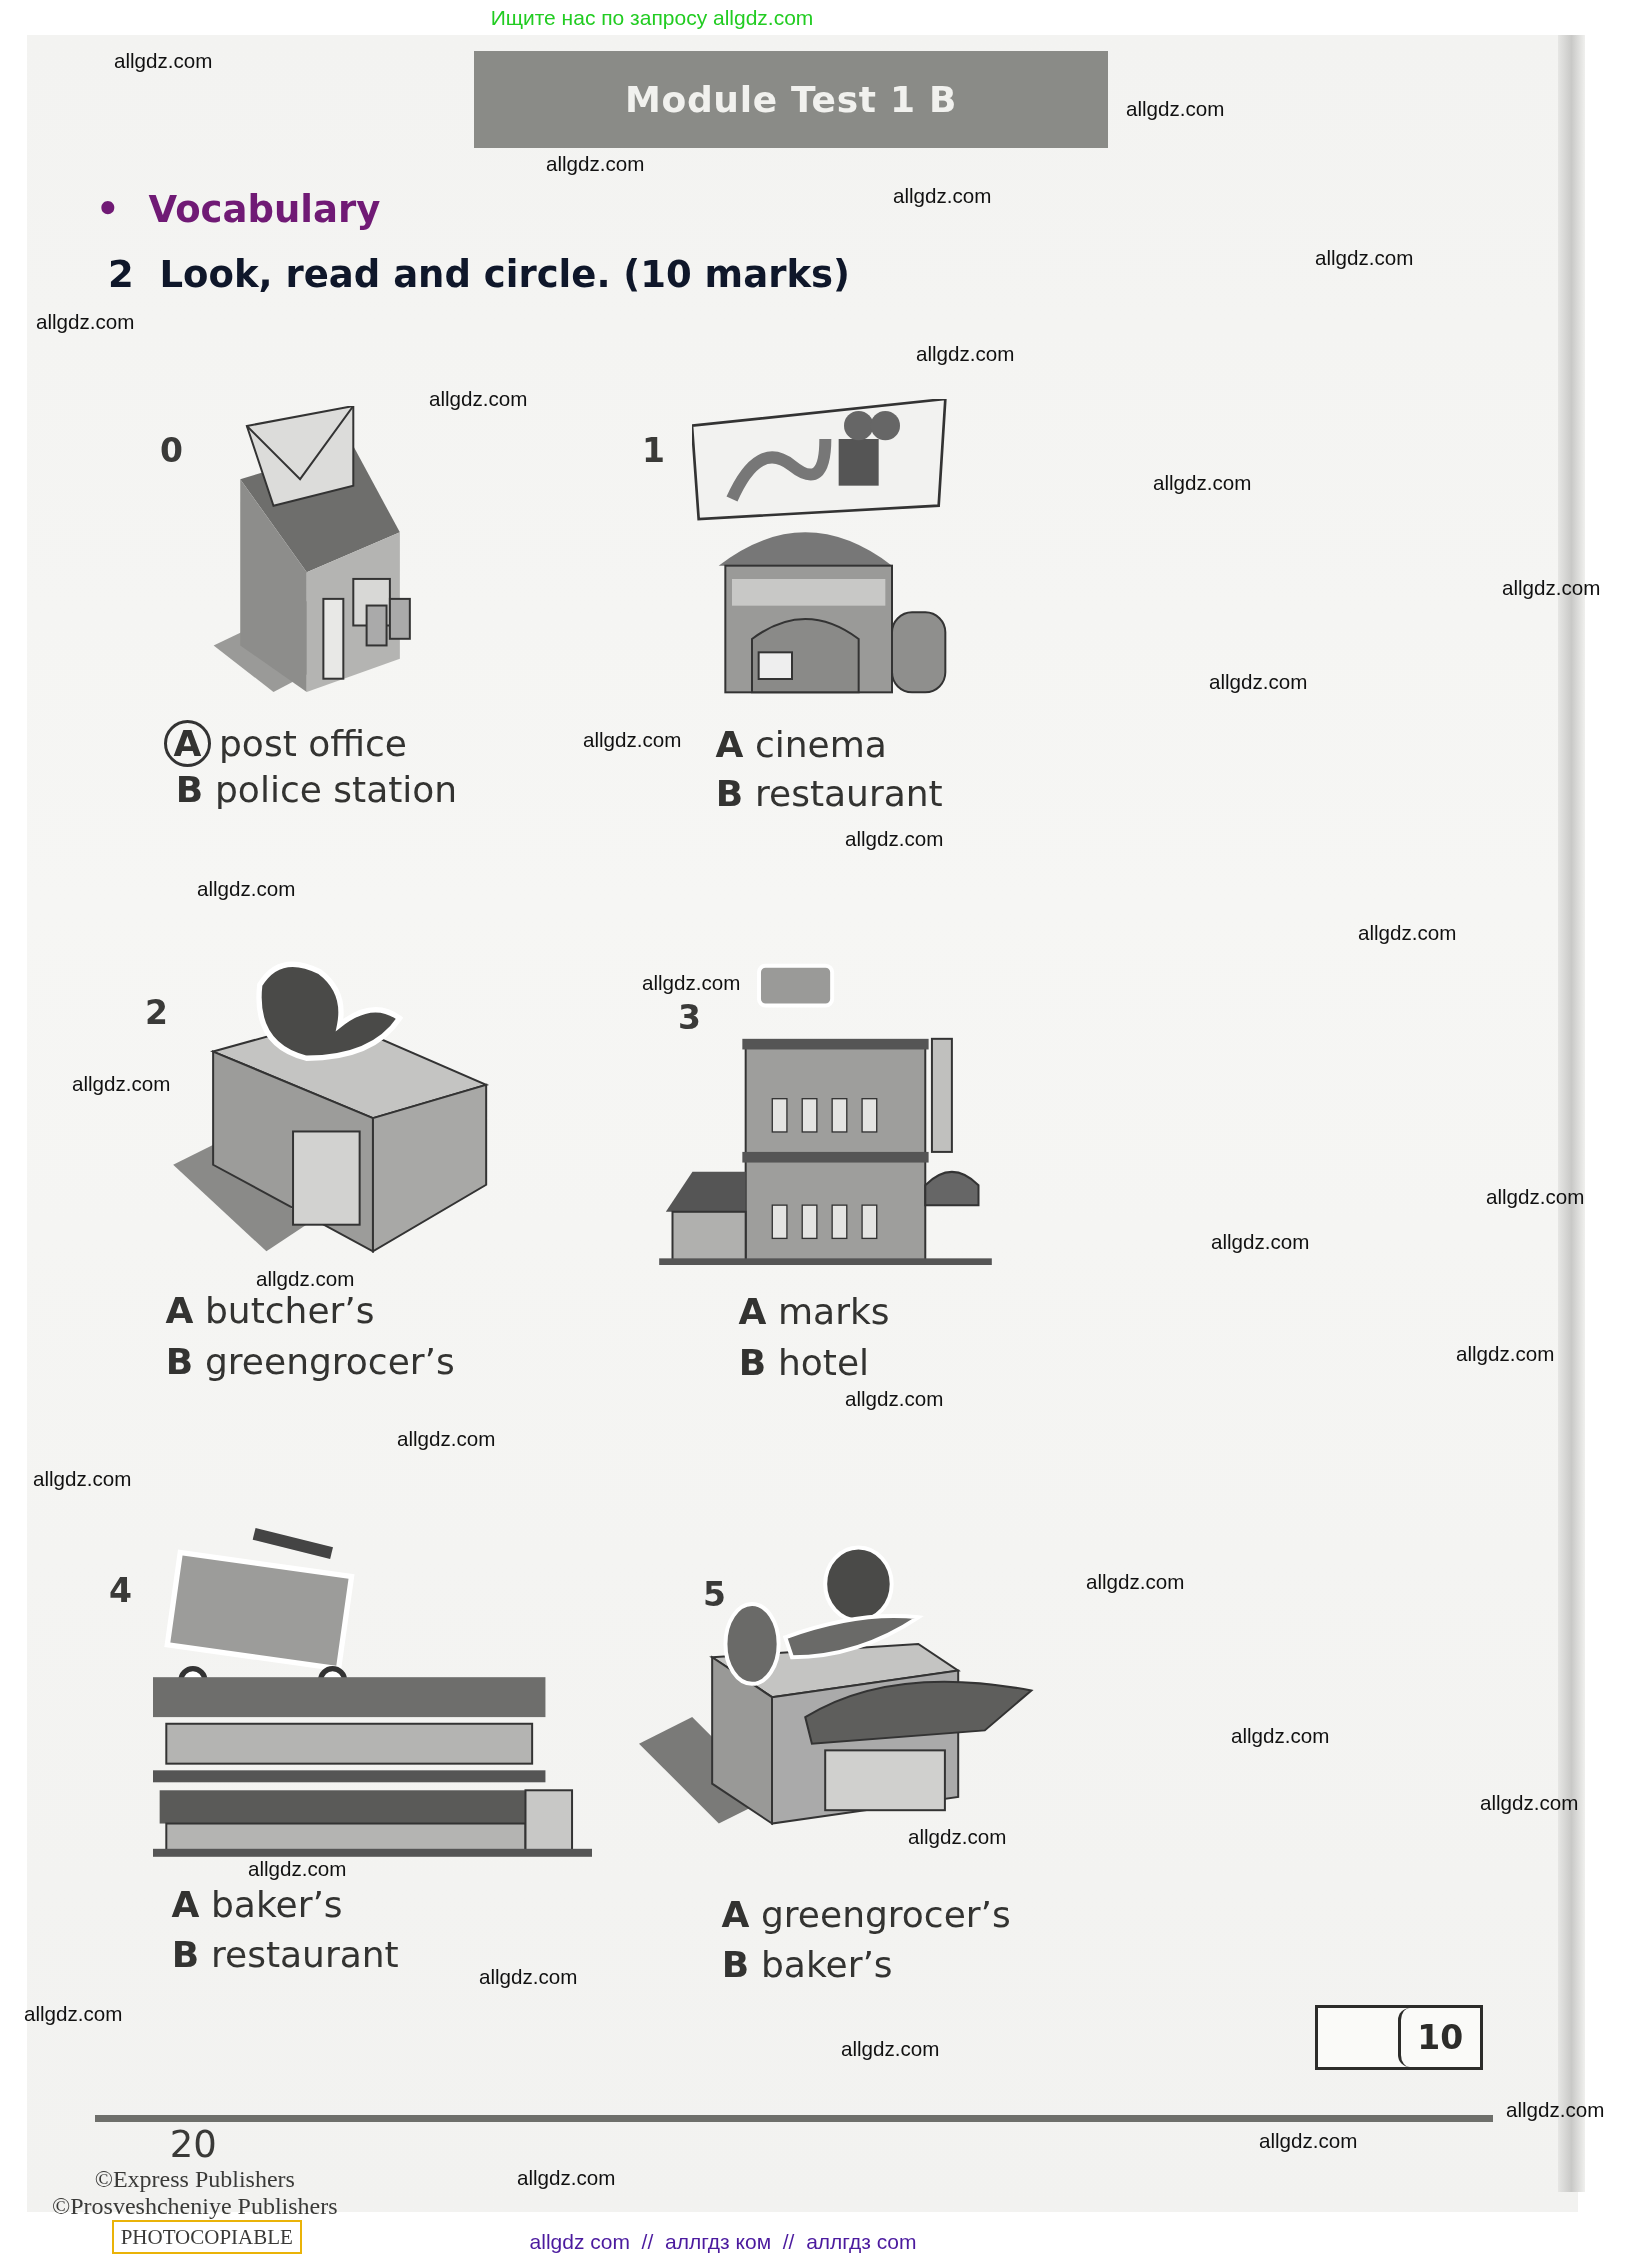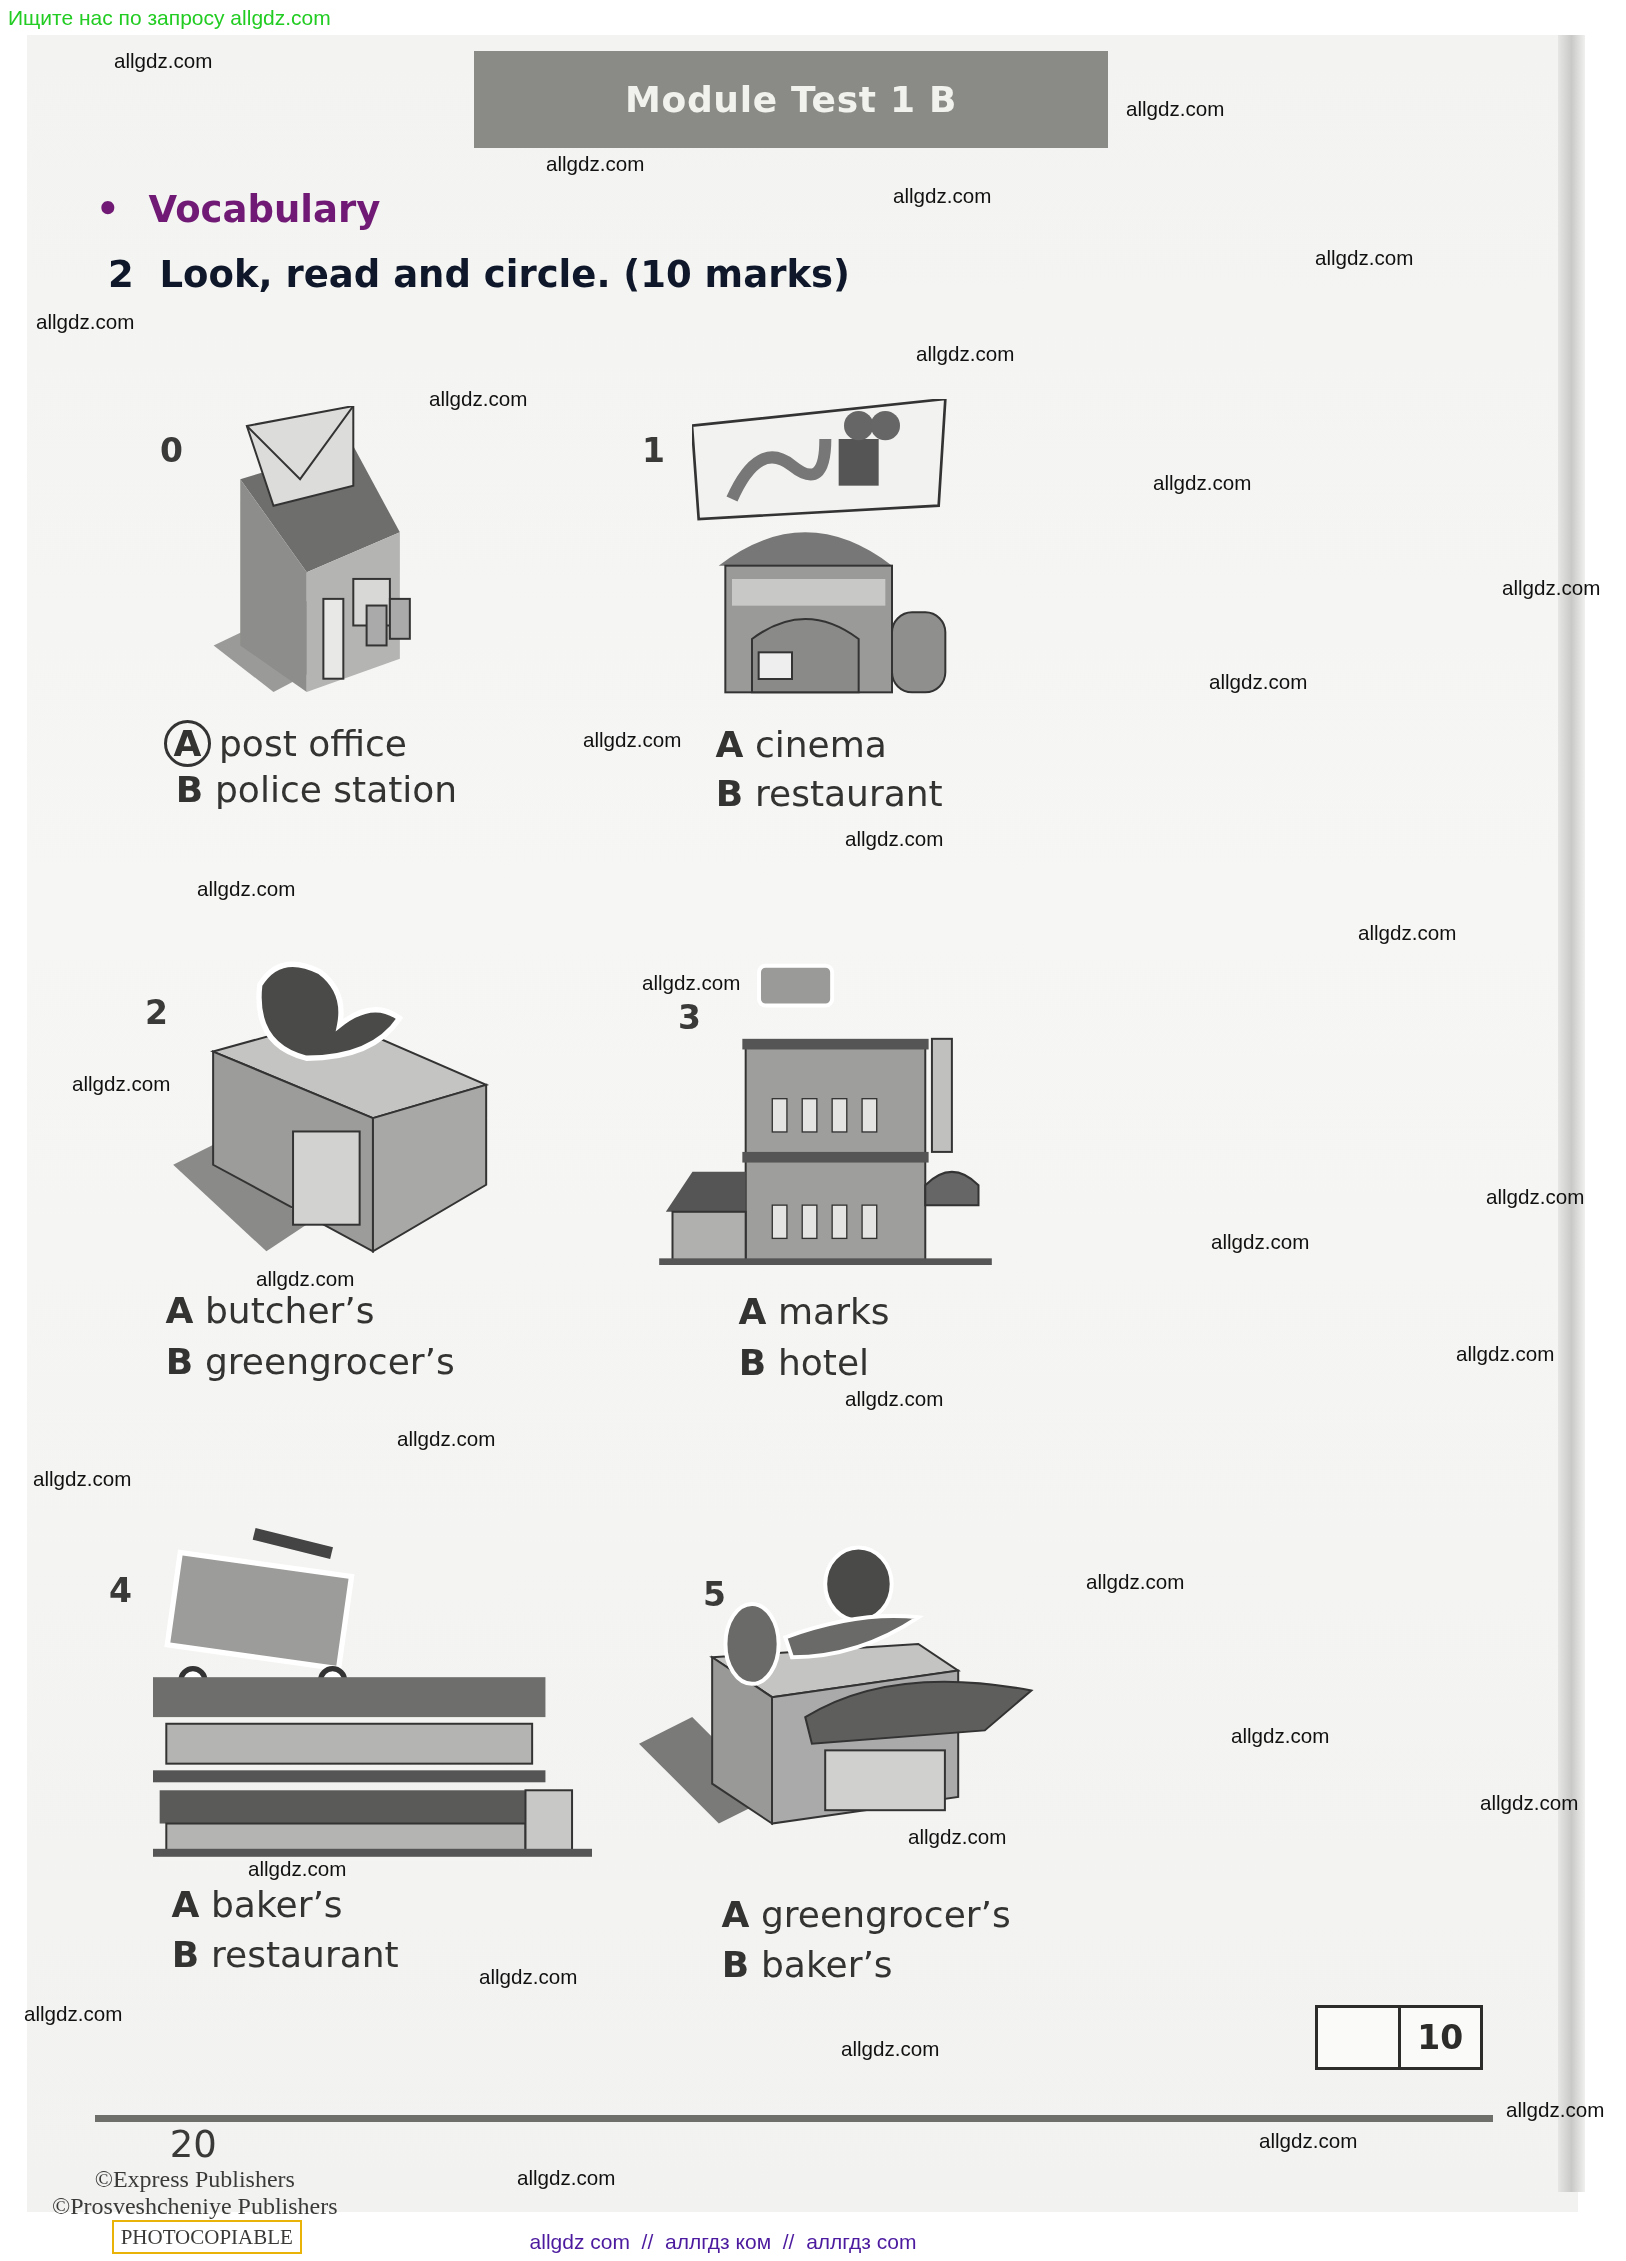--- a/index.html
+++ b/index.html
@@ -1,33 +1,33 @@
 <!DOCTYPE html>
 <html style="font-size:10.7px"><head>
 <meta charset="utf-8">
 <style>
   html,body{margin:0;padding:0;}
   body{width:1627px;height:2261px;position:relative;background:#ffffff;overflow:hidden;font-family:"DejaVu Sans",sans-serif;}
   .abs{position:absolute;}
-  .top-banner{left:0;top:0;width:1304px;height:35px;color:#22cc22;font-family:"Liberation Sans",sans-serif;font-size:21px;line-height:35px;padding-left:8px;}
+  .top-banner{left:0;top:0;width:1304px;height:35px;text-align:center;color:#22cc22;font-family:"Liberation Sans",sans-serif;font-size:21px;line-height:35px;}
   .bottom-banner{left:0;top:2223px;width:1446px;height:38px;text-align:center;color:#4b1a9e;font-family:"Liberation Sans",sans-serif;font-size:21px;line-height:38px;}
   .page{left:27px;top:35px;width:1551px;height:2177px;background:linear-gradient(180deg,#f3f3f1 0%,#f6f6f4 40%,#f2f2f0 100%);}
   .page-edge{left:1558px;top:35px;width:27px;height:2157px;background:linear-gradient(90deg,#e6e6e4,#c9c9c7,#f0f0ee);}
   .title-box{left:474px;top:51px;width:634px;height:97px;background:#8a8b87;color:#f1f1ee;font-family:"DejaVu Sans",sans-serif;font-weight:bold;font-size:36px;display:flex;align-items:center;justify-content:center;letter-spacing:0.7px;}
   .section{left:96px;top:188px;font-family:"DejaVu Sans",sans-serif;font-weight:bold;font-size:37px;color:#701a75;}
   .instruction{left:108px;top:253px;font-family:"DejaVu Sans",sans-serif;font-weight:bold;font-size:37px;color:#0f172a;}
   .item-num{font-family:"DejaVu Sans",sans-serif;font-weight:bold;font-size:33px;color:#3a3a38;}
   .opt{font-family:"DejaVu Sans",sans-serif;font-size:36px;color:#333331;display:flex;align-items:center;white-space:nowrap;}
   .opt .letter{font-weight:bold;width:51px;display:inline-flex;align-items:center;justify-content:center;}
   .opt .letter.circled{border:3.3px solid #333;border-radius:50%;width:41px;height:41px;margin-right:8px;}
   .illus{background:transparent;}
   .wm{font-family:"Liberation Sans",sans-serif;font-size:20.6px;color:#111;white-space:nowrap;}
   .score-box{left:1315px;top:2005px;width:162px;height:59px;border:3.3px solid #2c2c2a;display:flex;background:#fafaf8;}
   .score-box .cell{flex:1;display:flex;align-items:center;justify-content:center;}
-  .score-box .cell + .cell{border-left:3.3px solid #2c2c2a;font-weight:bold;font-size:33px;color:#2c2c2a;}
+  .score-box .cell + .cell{border-left:3.3px solid #2c2c2a;font-weight:bold;font-size:33px;color:#2c2c2a;border-radius:12px;}
   .footer-rule{left:95px;top:2115px;width:1398px;height:6.7px;background:#6e6f6b;}
   .footer{left:52px;top:2123px;display:flex;align-items:center;font-family:"Liberation Serif",serif;color:#3a3a38;flex-direction:column;}
   .page-num{font-size:37px;margin-right:27px;font-family:"DejaVu Sans",sans-serif;}
   .pub{font-size:24px;margin-right:24px;}
   .photocopiable{font-size:21px;border:2px solid #eab308;padding:2.7px 6.7px;}
 </style>
 </head>
 <body>
 
 <div class="abs top-banner">Ищите нас по запросу allgdz.com</div>

